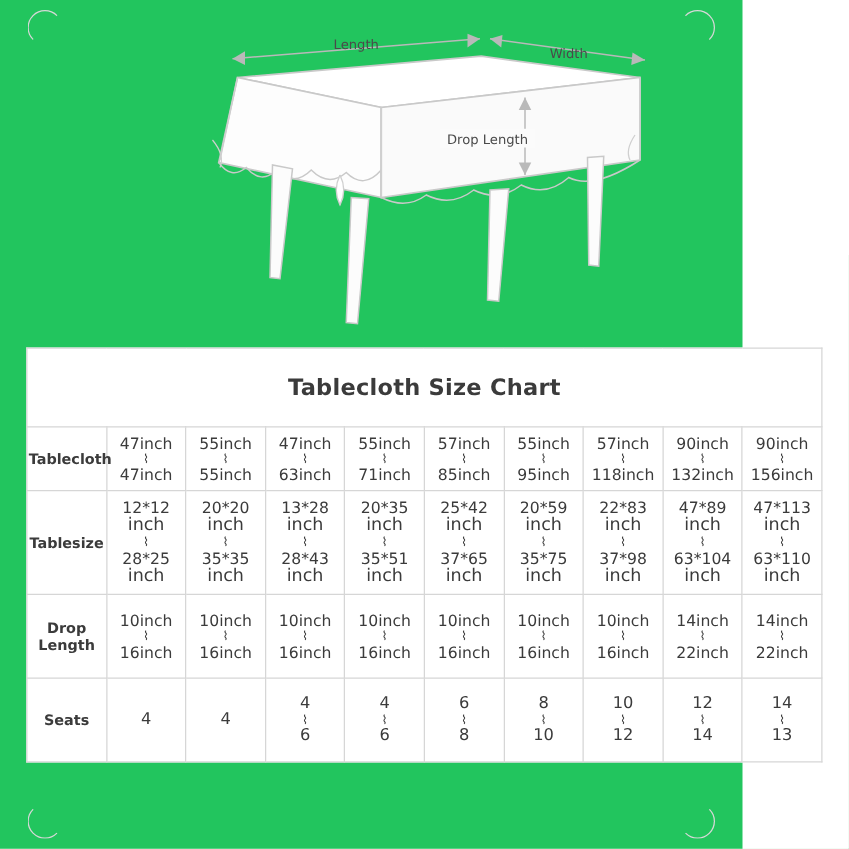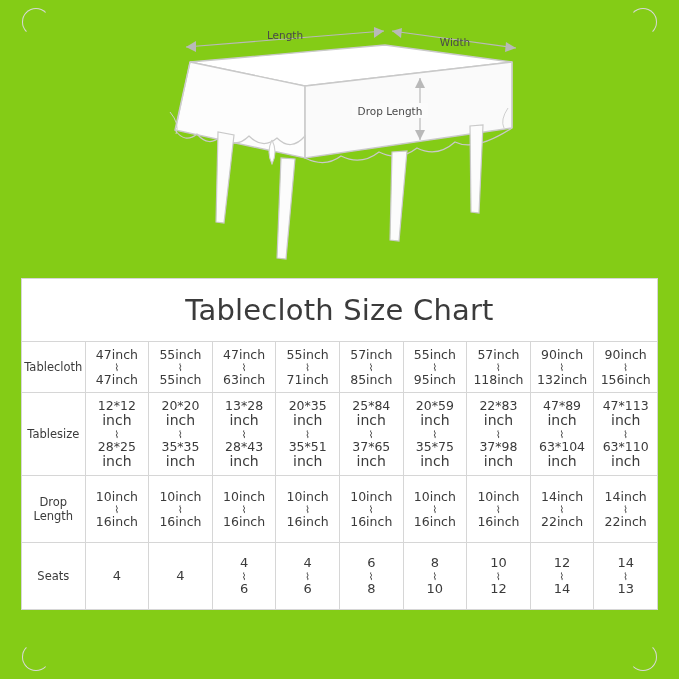--- a/index.html
+++ b/index.html
@@ -9,23 +9,23 @@
   }
   body {
     width: 679px;
     height: 679px;
     font-family: "DejaVu Sans", sans-serif;
     color: #333;
     overflow: hidden;
   }
   .page {
     position: relative;
-    width: 679px;
+    width: 594px;
     height: 679px;
-    background: #84cc16;
+    background: #22c55e;
     box-sizing: border-box;
   }
   
   .corner {
     position: absolute;
     width: 26px;
     height: 26px;
     border: 1px solid #d8d8d8;
     border-radius: 50%;
     background: transparent;
@@ -57,31 +57,31 @@
     background: #fff;
   }
   table.size-chart td, table.size-chart th {
     border: 1px solid #d6d6d6;
     text-align: center;
     vertical-align: middle;
     padding: 2px 1px;
     color: #3b3b3b;
   }
   .title-cell {
-    font-size: 29px;
-    font-weight: 400;
+    font-size: 18px;
+    font-weight: 700;
     color: #3a3a3a;
     height: 58px;
     letter-spacing: 0.2px;
     border: 1px solid #d6d6d6;
   }
   .row-label {
     width: 74px;
     font-size: 11.5px;
-    font-weight: 400;
+    font-weight: 700;
     color: #3b3b3b;
     line-height: 1.25;
   }
   .cell-stack {
     display: flex;
     flex-direction: column;
     align-items: center;
     justify-content: center;
     line-height: 1.12;
   }
@@ -269,21 +269,21 @@
               <div class="cell-stack">
                 <span class="num">20*35</span>
                 <span class="unit">inch</span>
                 <span class="tilde">⌇</span>
                 <span class="num">35*51</span>
                 <span class="unit">inch</span>
               </div>
             </td>
         <td>
               <div class="cell-stack">
-                <span class="num">25*84</span>
+                <span class="num">25*42</span>
                 <span class="unit">inch</span>
                 <span class="tilde">⌇</span>
                 <span class="num">37*65</span>
                 <span class="unit">inch</span>
               </div>
             </td>
         <td>
               <div class="cell-stack">
                 <span class="num">20*59</span>
                 <span class="unit">inch</span>

